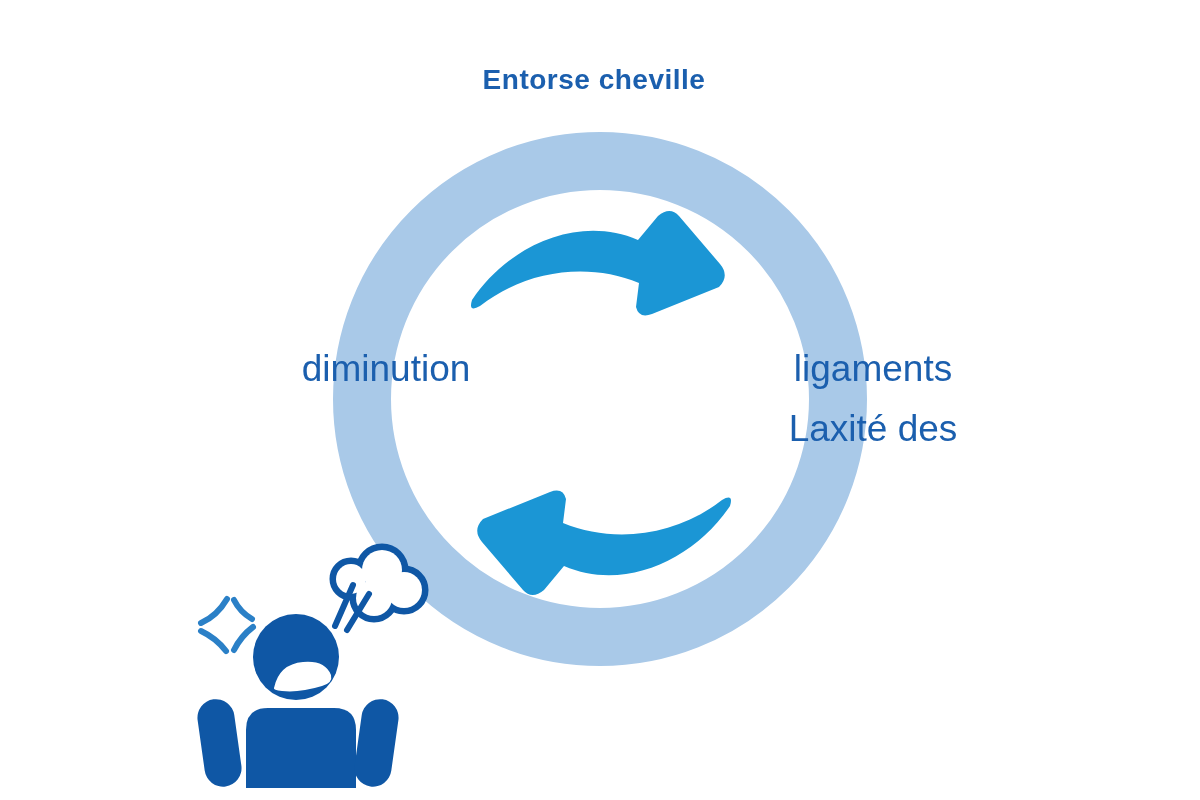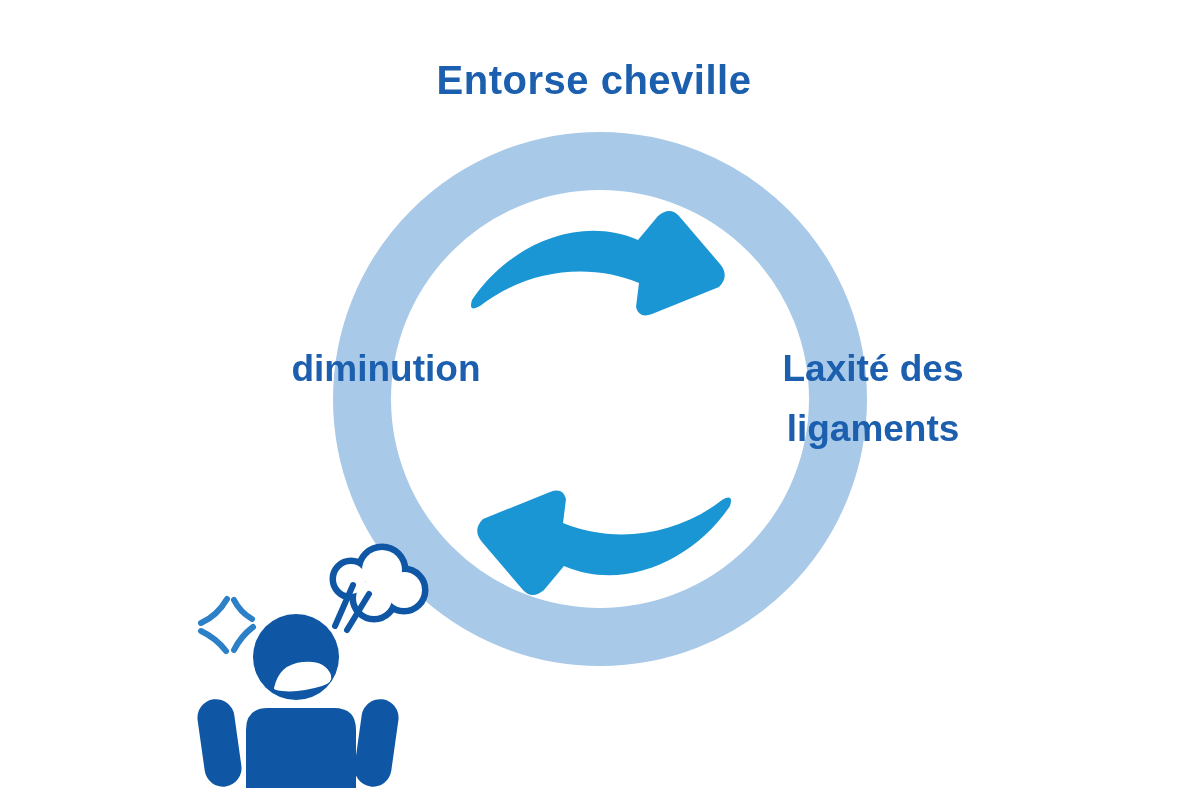--- a/index.html
+++ b/index.html
@@ -19,34 +19,34 @@
     position: absolute;
     top: 0;
     left: 0;
   }
   .title {
     position: absolute;
     left: 0;
     right: 12px;
     top: 57px;
     text-align: center;
-    font-size: 40px;
+    font-size: 28px;
     line-height: 46px;
     font-weight: 700;
     letter-spacing: 0.5px;
     color: #1b5fae;
   }
   .cycle-label {
     position: absolute;
     top: 339px;
     width: 280px;
     text-align: center;
     font-size: 37px;
     line-height: 60px;
-    font-weight: 700;
+    font-weight: 400;
     color: #1b5fae;
   }
   .cycle-label.left  { left: 246px; }
   .cycle-label.right { left: 733px; }
 </style>
 </head>
 <body>
 
 <div class="canvas">
 
@@ -121,17 +121,17 @@
     </g>
   </svg>
 
   <div class="title">Entorse cheville</div>
 
   <div class="cycle-label left">
     <div>diminution</div>
   </div>
 
   <div class="cycle-label right">
+    <div>ligaments</div>
     <div>Laxité des</div>
-    <div>ligaments</div>
   </div>
 
 </div>
 
 </body></html>

